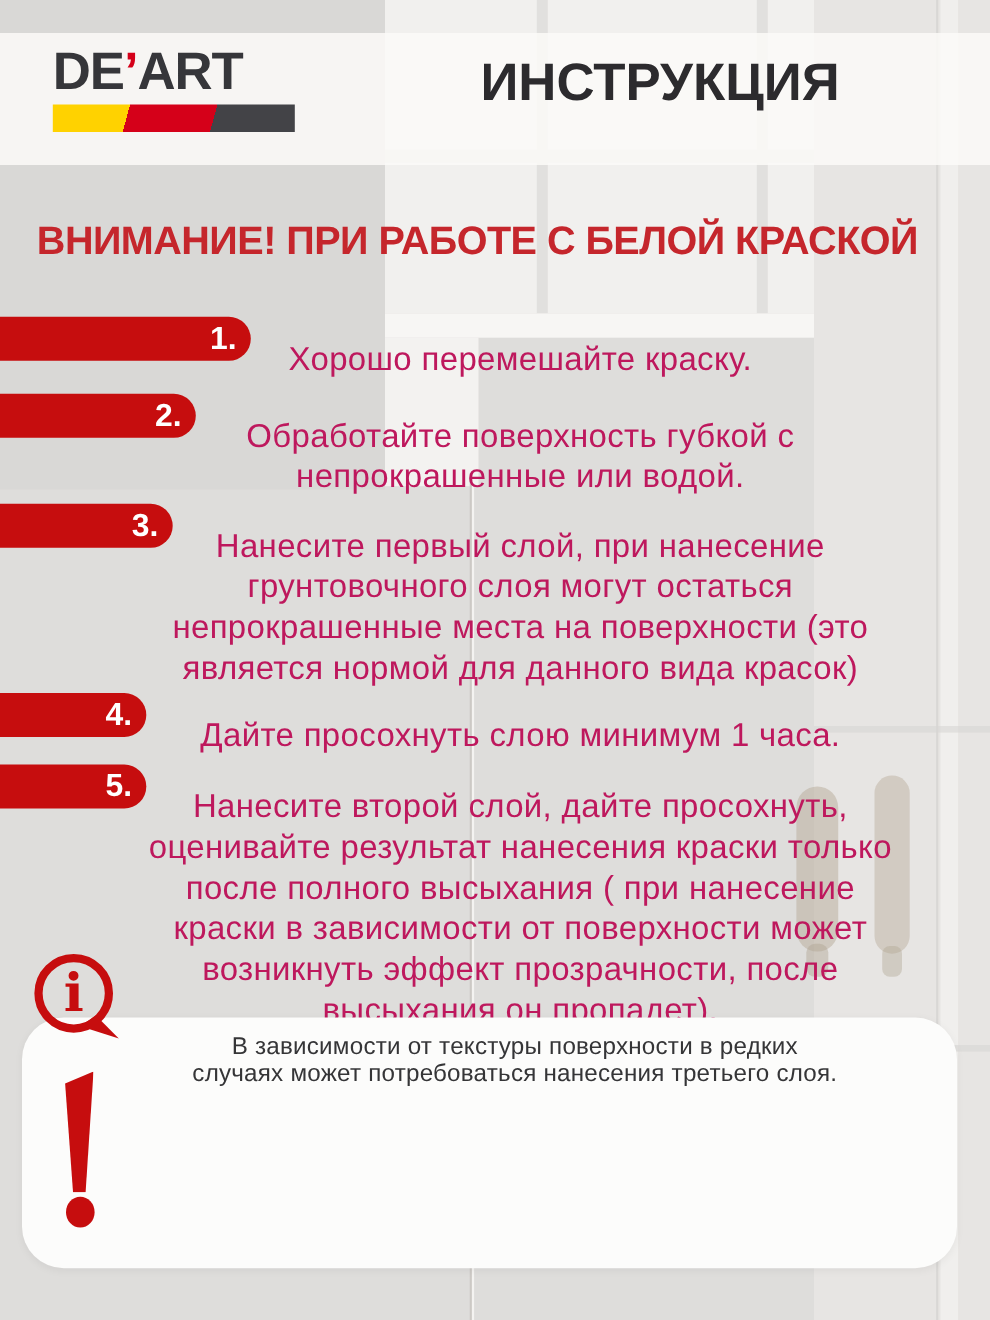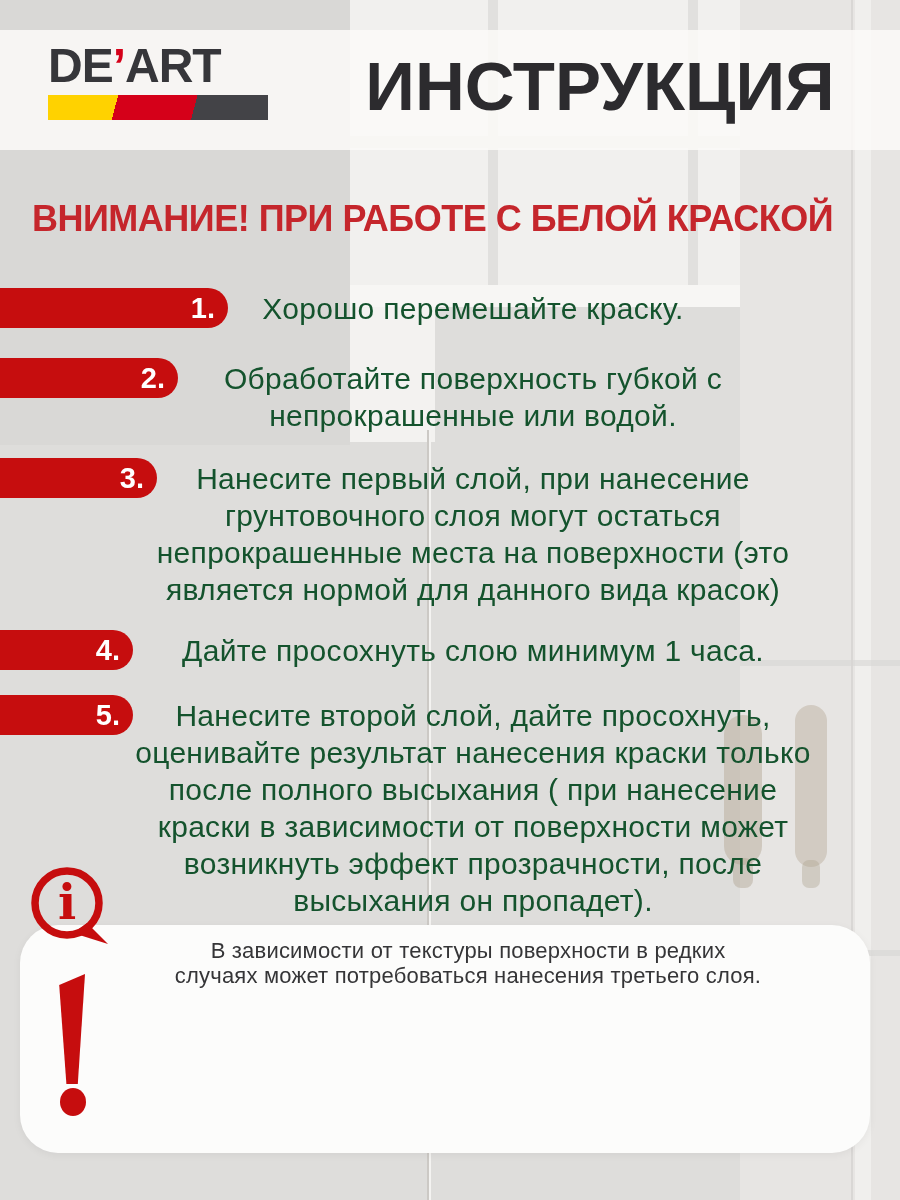--- a/index.html
+++ b/index.html
@@ -36,38 +36,38 @@
   
   .logo{left:48px;top:42px;width:230px;}
   .brand{font-size:48px;font-weight:800;color:#36363a;letter-spacing:-1px;line-height:1;white-space:nowrap;}
   .brand .apos{color:var(--logo-red,#d50019);}
   .stripe{width:220px;height:25px;margin-top:5px;
     background:linear-gradient(105deg,
       var(--logo-yellow,#ffd200) 0 31%,
       var(--logo-red,#d50019) 31% 66%,
       var(--logo-dark,#434347) 66% 100%);}
   .title{left:330px;top:52px;width:540px;text-align:center;
-    font-size:69px;font-weight:800;color:#2c2b2e;letter-spacing:0;line-height:1;}
+    font-size:48px;font-weight:800;color:#2c2b2e;letter-spacing:0;line-height:1;}
 
   
-  .warning{left:32px;top:196px;width:844px;text-align:left;
+  .warning{left:12px;top:196px;width:844px;text-align:center;
     font-size:36px;line-height:45px;font-weight:800;
     color:var(--heading-red,#c5262c);letter-spacing:-0.5px;}
 
   
   .step{left:0;width:900px;}
   .step-banner{position:absolute;left:0;top:0;height:40px;
     background:var(--accent-red,#c60d0e);
     border-radius:0 20px 20px 0;
     display:flex;align-items:center;justify-content:flex-end;
     padding-right:13px;box-sizing:border-box;
     color:#fff;font-weight:800;font-size:29px;}
-  .step-text{position:absolute;left:60px;right:14px;top:2px;
+  .step-text{position:absolute;left:60px;right:14px;top:20px;
     text-align:center;font-size:30px;line-height:37px;
-    color:#14532d;letter-spacing:.3px;white-space:pre-line;}
+    color:#be185d;letter-spacing:.3px;white-space:pre-line;}
   #step1{top:288px;} #step1 .step-banner{width:228px;}
   #step2{top:358px;} #step2 .step-banner{width:178px;}
   #step3{top:458px;} #step3 .step-banner{width:157px;}
   #step4{top:630px;} #step4 .step-banner{width:133px;}
   #step5{top:695px;} #step5 .step-banner{width:133px;}
 
   
   .panel{left:20px;top:925px;width:850px;height:228px;background:#fcfcfb;
     border-radius:38px;box-shadow:0 2px 8px rgba(0,0,0,.05);}
   .note{text-align:center;color:#353537;font-size:22px;line-height:25px;

